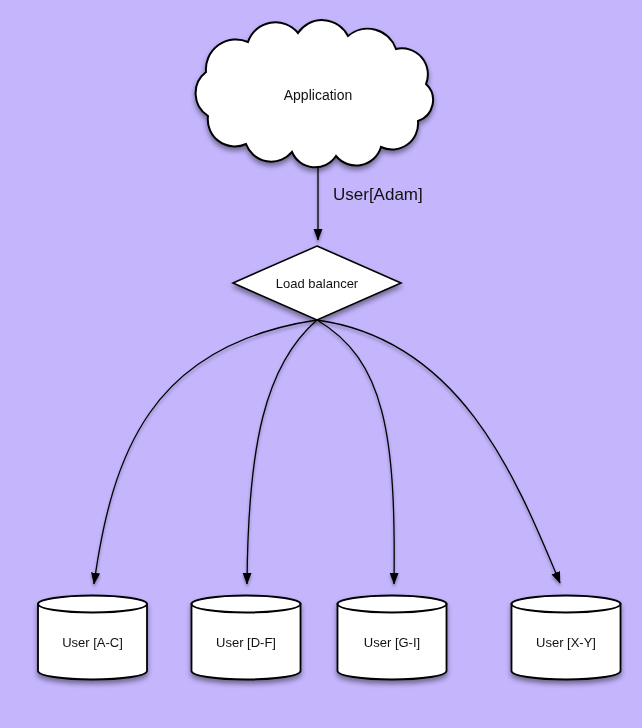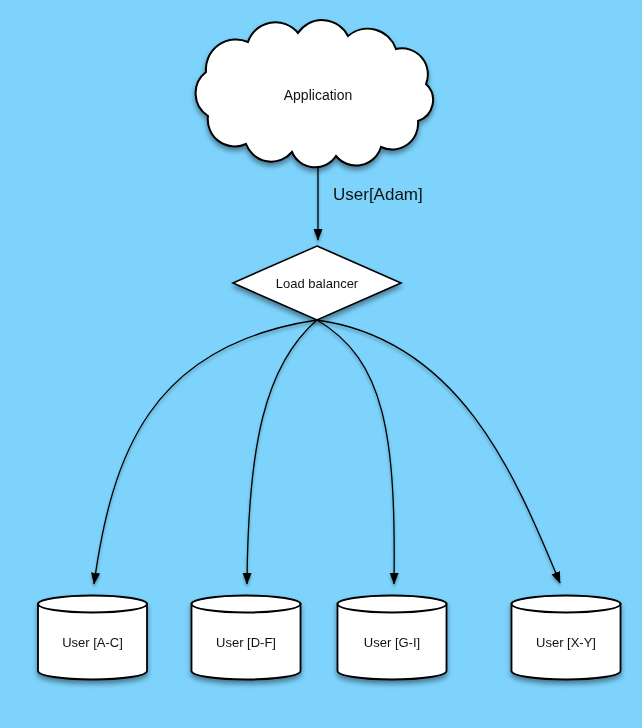--- a/index.html
+++ b/index.html
@@ -8,21 +8,21 @@
     background: #ffffff;
     width: 642px;
     height: 728px;
     overflow: hidden;
     font-family: "Liberation Sans", sans-serif;
   }
   .canvas {
     position: relative;
     width: 642px;
     height: 728px;
-    background: #7dd3fc;
+    background: #c4b5fd;
   }
   svg { display: block; }
   text {
     fill: #111111;
     font-family: "Liberation Sans", sans-serif;
   }
   .node-label   { font-size: 14px; }
   .diamond-label{ font-size: 13px; }
   .db-label     { font-size: 13px; }
   .edge-label   { font-size: 17px; }

